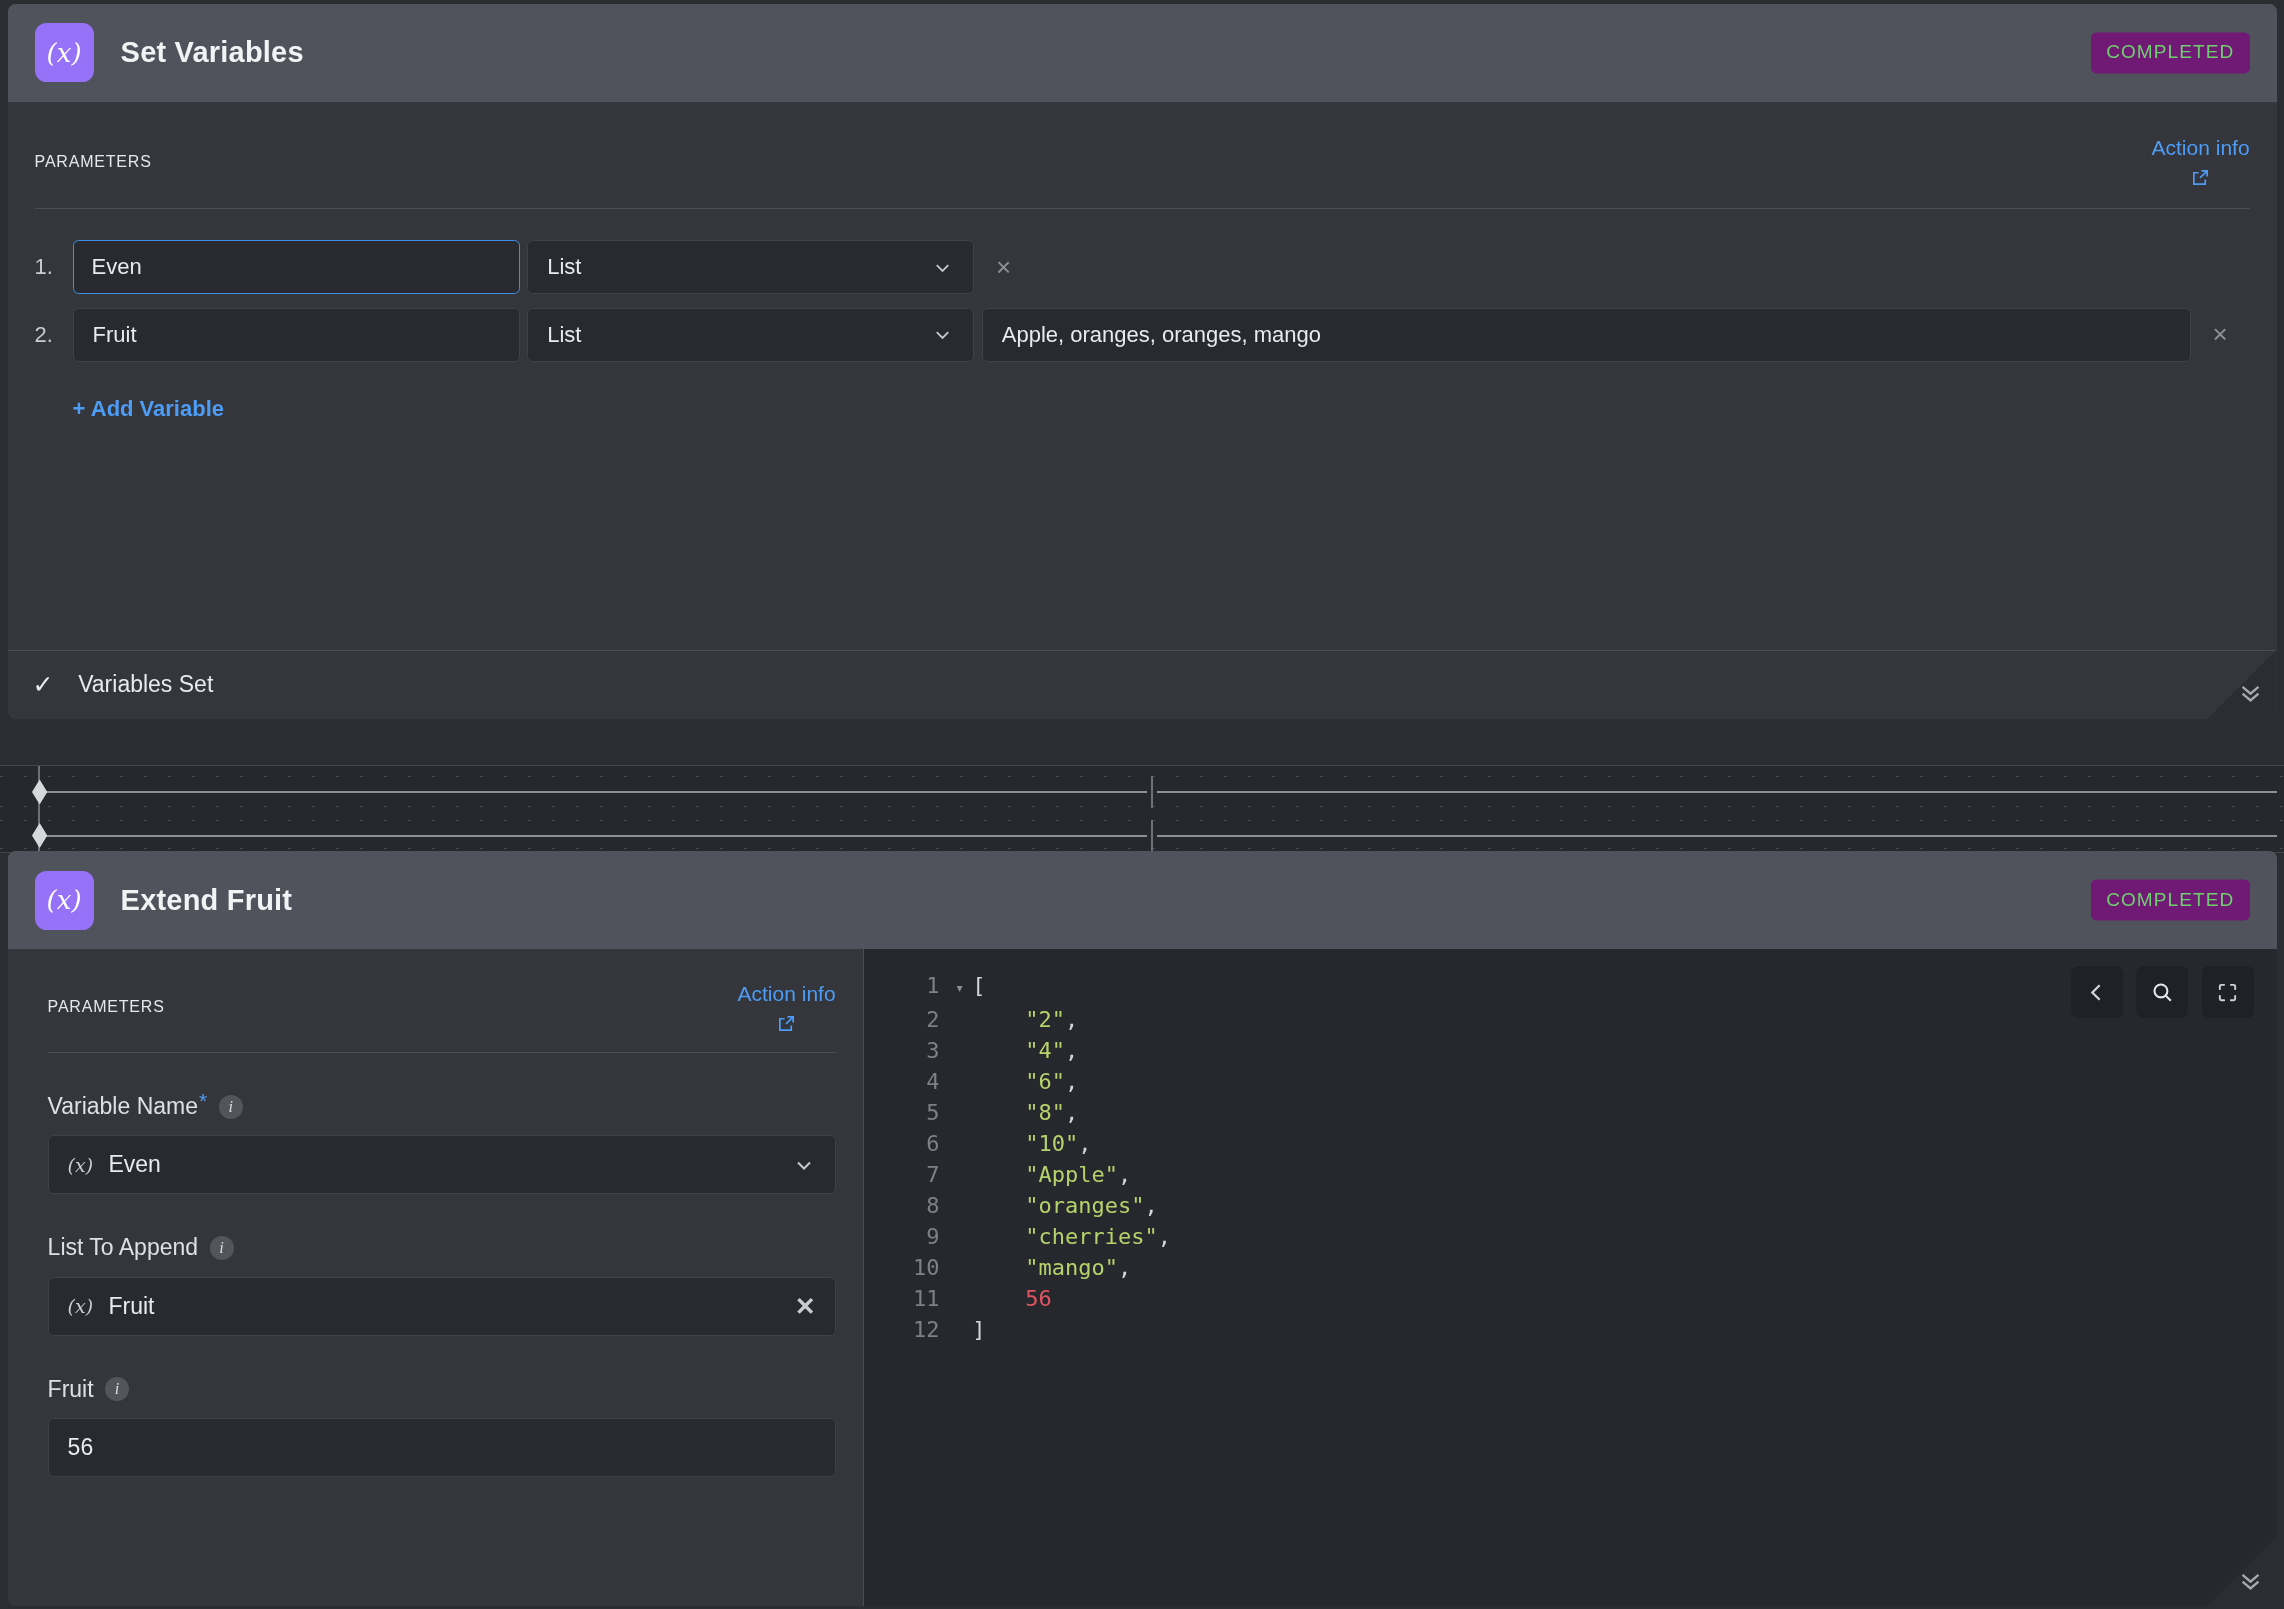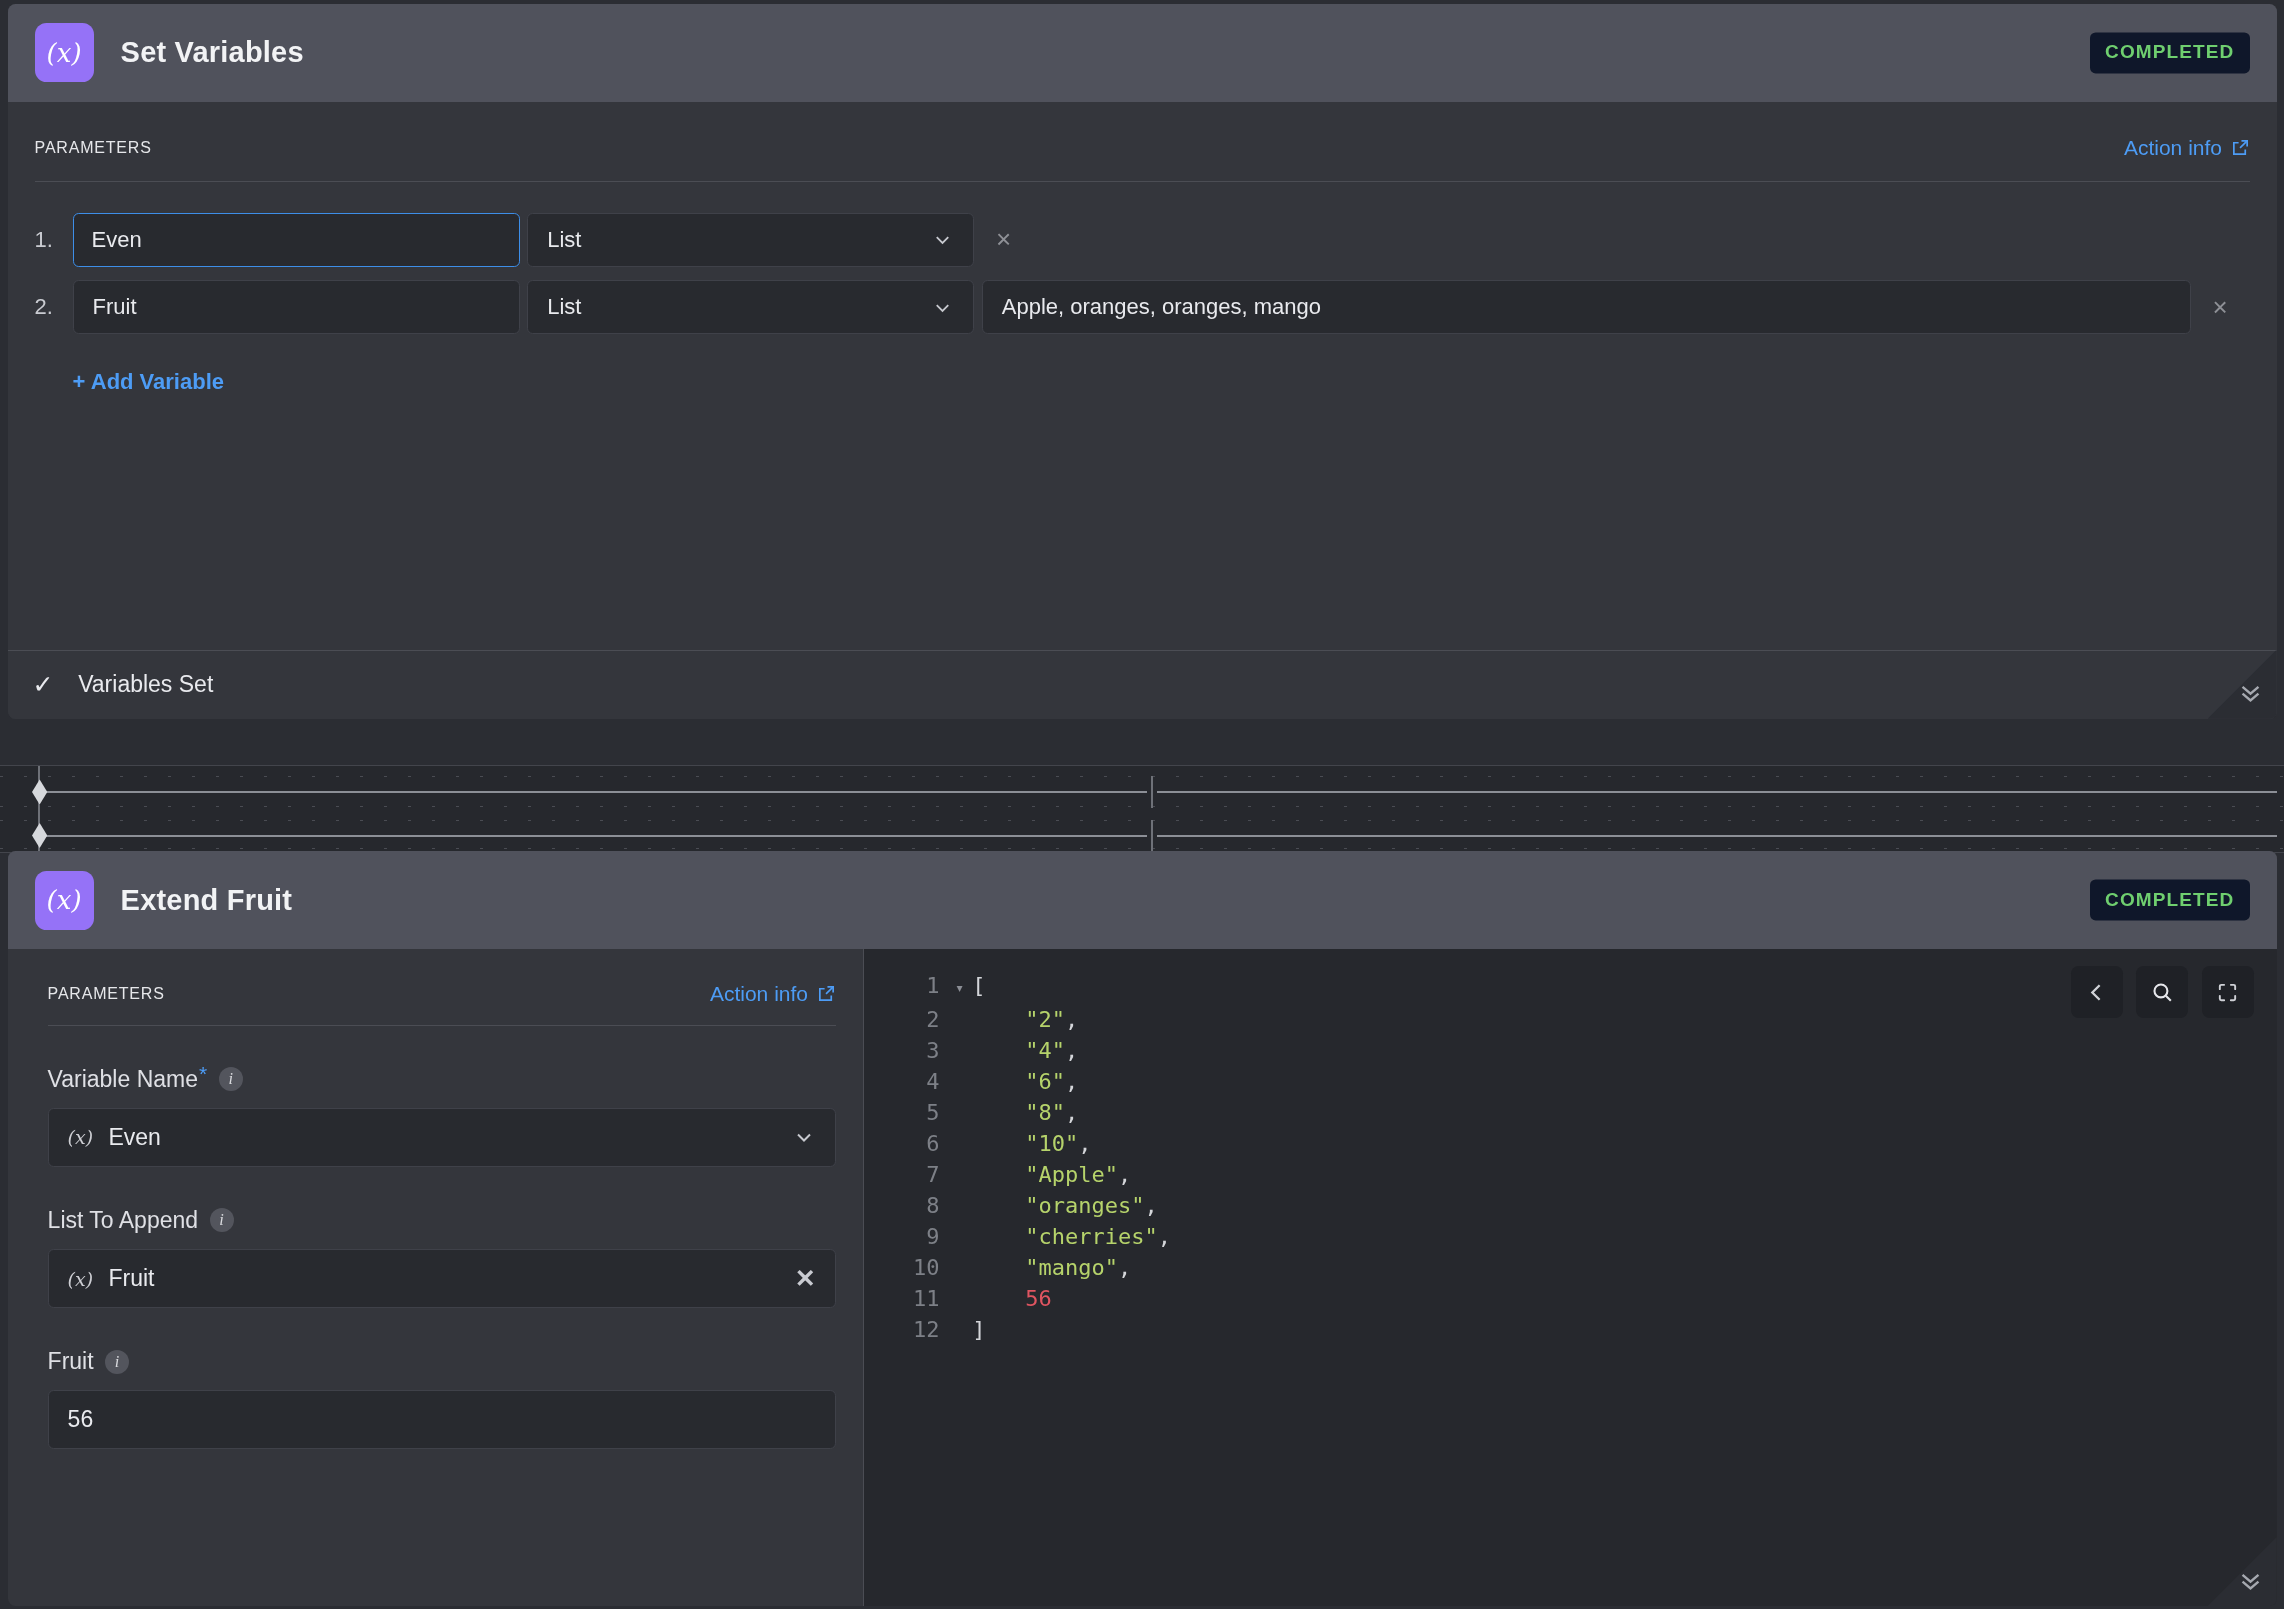--- a/index.html
+++ b/index.html
@@ -48,27 +48,26 @@
     color: #f2f3f5;
     font-size: 29px;
     font-weight: bold;
     letter-spacing: 0.2px;
   }
   .status-badge {
     position: absolute;
     right: 27px;
     top: 50%;
     transform: translateY(-50%);
-    background: #0f172a;
+    background: #701a75;
     color: #6fcf6f;
     border-radius: 5.7px;
     font-size: 19px;
     letter-spacing: 1.1px;
     padding: 9.6px 15.3px;
-    font-weight: bold;
   }
 
   
   .params-row {
     display: flex;
     align-items: center;
     justify-content: space-between;
   }
   .params-label {
     color: #e6e7ea;
@@ -76,20 +75,21 @@
     letter-spacing: 0.8px;
   }
   .action-info {
     color: #4d9cf5;
     font-size: 21px;
     display: inline-flex;
     align-items: center;
     gap: 8.6px;
     cursor: pointer;
     white-space: nowrap;
+    flex-direction: column;
   }
   .ext-link-icon { display:inline-block; width: 19px; height: 19px; }
   .hr {
     height: 1px;
     background: #4b4d54;
     width: 100%;
   }
 
   
   #set-vars-body {

